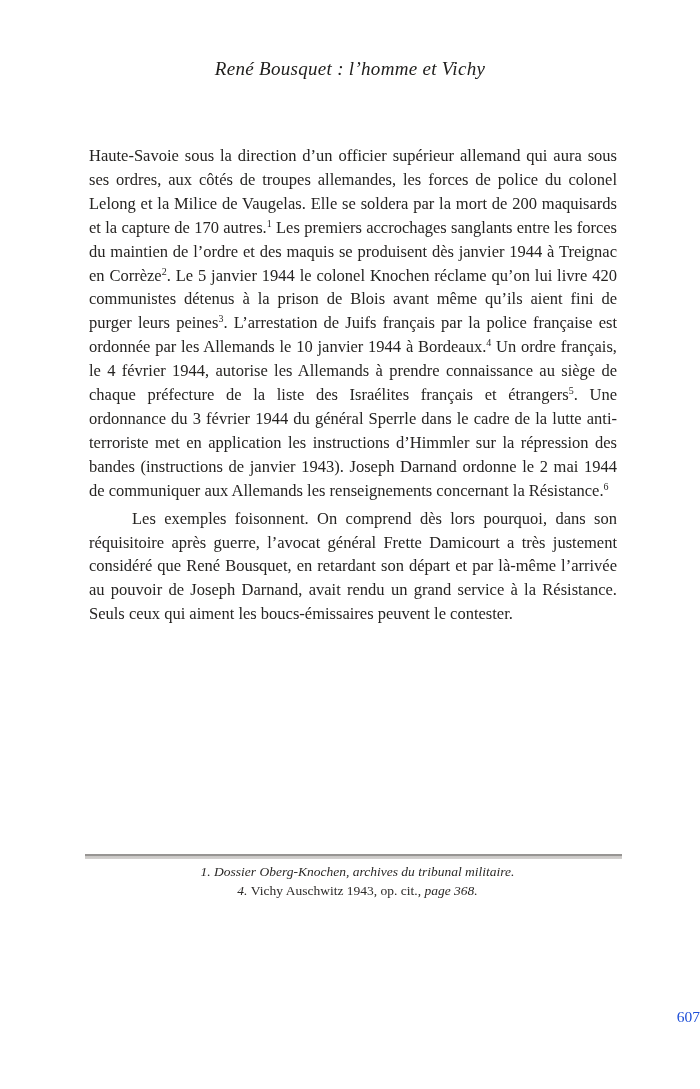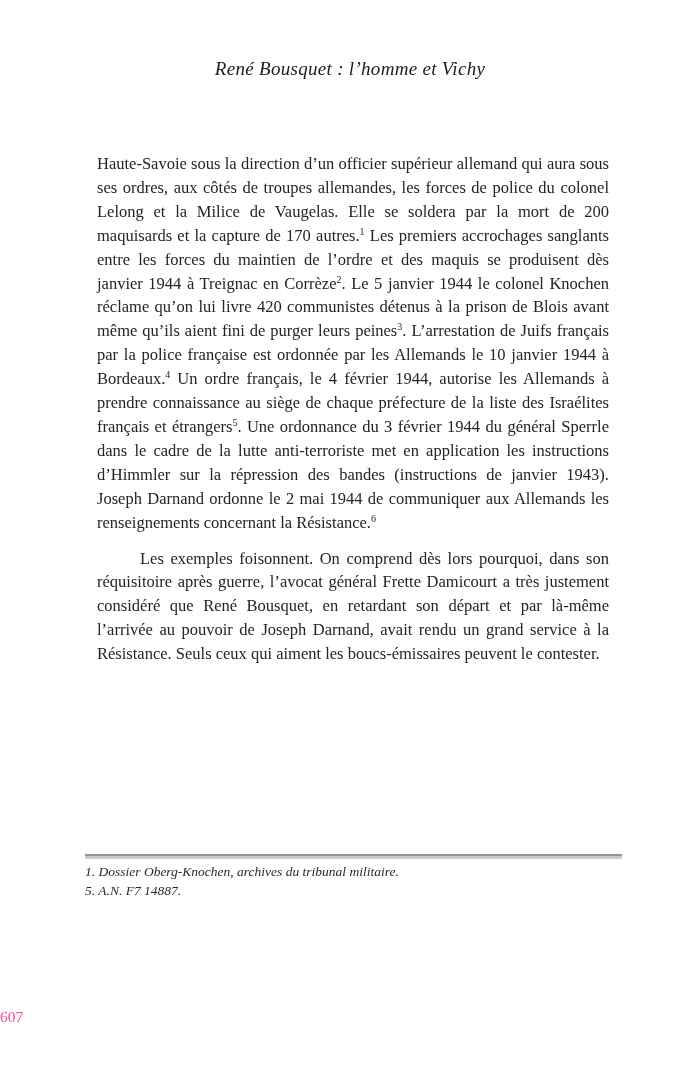--- a/index.html
+++ b/index.html
@@ -30,21 +30,21 @@
   .body-text {
     position: absolute;
     top: 140px;
     left: 85px;
     width: 536px;
     font-size: 16.5px;
     line-height: 23.9px;
     text-align: justify;
   }
   .para {
-    margin: 12px;
+    margin: 4px;
   }
   .para.indent {
     text-indent: 43px;
   }
   .para sup {
     font-size: 10px;
     line-height: 0;
     vertical-align: baseline;
     position: relative;
     top: -6px;
@@ -59,47 +59,48 @@
   }
   .footnotes {
     position: absolute;
     top: 862px;
     left: 85px;
     width: 545px;
     font-size: 13.5px;
     line-height: 19.2px;
     font-style: italic;
     color: #2b2927;
+    text-align: center;
   }
   .footnote { margin: 0; }
   .footnote .roman { font-style: normal; }
   .page-number {
     position: absolute;
     top: 1008px;
     left: 0;
     right: 0;
-    text-align: left;
+    text-align: right;
     font-size: 15.5px;
-    color: #ec4899;
+    color: #1d4ed8;
   }
 </style>
 </head>
 <body>
 
 <div class="page">
 
   <div class="running-title">René Bousquet : l’homme et Vichy</div>
 
   <div class="body-text" id="body-paragraphs">
       <p class="para">Haute-Savoie sous la direction d’un officier supérieur allemand qui aura sous ses ordres, aux côtés de troupes allemandes, les forces de police du colonel Lelong et la Milice de Vaugelas. Elle se soldera par la mort de 200 maquisards et la capture de 170 autres.<sup>1</sup> Les premiers accrochages sanglants entre les forces du maintien de l’ordre et des maquis se produisent dès janvier 1944 à Treignac en Corrèze<sup>2</sup>. Le 5 janvier 1944 le colonel Knochen réclame qu’on lui livre 420 communistes détenus à la prison de Blois avant même qu’ils aient fini de purger leurs peines<sup>3</sup>. L’arrestation de Juifs français par la police française est ordonnée par les Allemands le 10 janvier 1944 à Bordeaux.<sup>4</sup> Un ordre français, le 4 février 1944, autorise les Allemands à prendre connaissance au siège de chaque préfecture de la liste des Israélites français et étrangers<sup>5</sup>. Une ordonnance du 3 février 1944 du général Sperrle dans le cadre de la lutte anti-terroriste met en application les instructions d’Himmler sur la répression des bandes (instructions de janvier 1943). Joseph Darnand ordonne le 2 mai 1944 de communiquer aux Allemands les renseignements concernant la Résistance.<sup>6</sup></p>
       <p class="para indent">Les exemples foisonnent. On comprend dès lors pourquoi, dans son réquisitoire après guerre, l’avocat général Frette Damicourt a très justement considéré que René Bousquet, en retardant son départ et par là-même l’arrivée au pouvoir de Joseph Darnand, avait rendu un grand service à la Résistance. Seuls ceux qui aiment les boucs-émissaires peuvent le contester.</p>
     </div>
 
   <div class="footnote-rule"></div>
 
   <div class="footnotes" id="footnote-list">
       <div class="footnote"><span>1. Dossier Oberg-Knochen, archives du tribunal militaire.</span></div>
-      <div class="footnote"><span>5. A.N. F7 14887.</span></div>
+      <div class="footnote"><span>4. </span><span class="roman">Vichy Auschwitz 1943, op. cit., </span><span>page 368.</span></div>
     </div>
 
   <div class="page-number">607</div>
 
 </div>
 
 </body></html>

